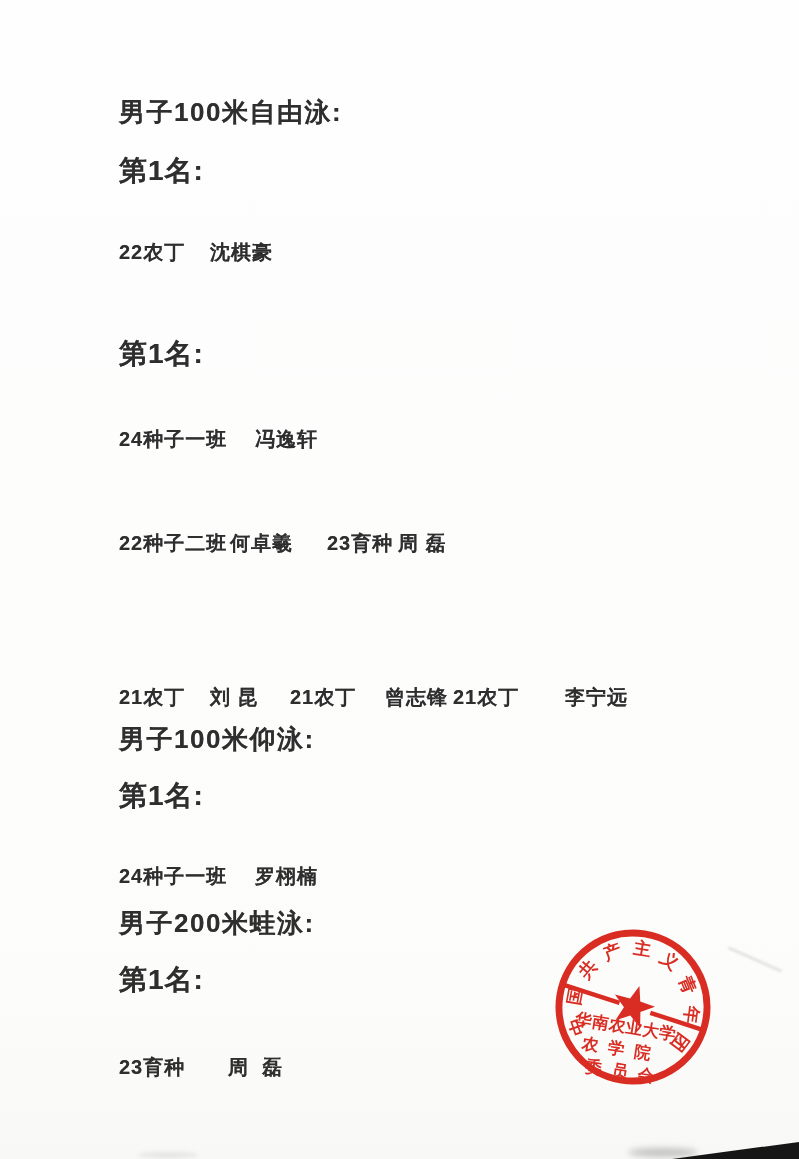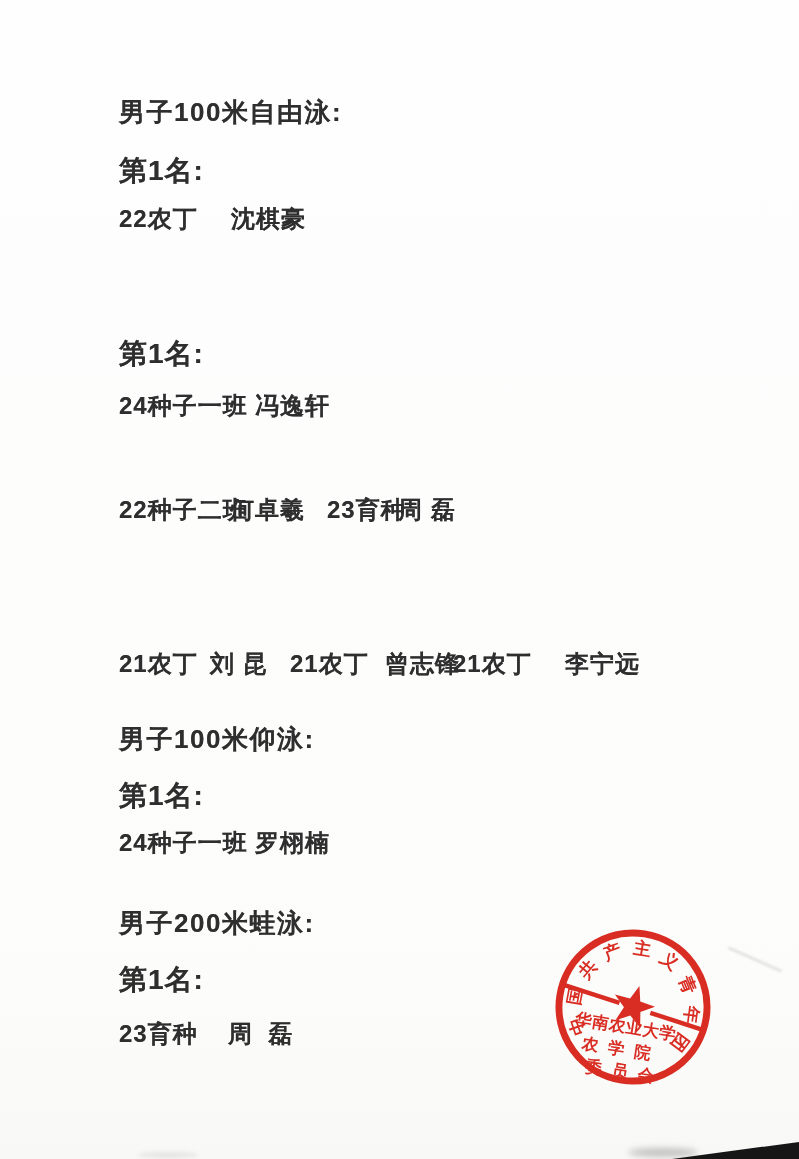--- a/index.html
+++ b/index.html
@@ -14,21 +14,21 @@
     background:linear-gradient(180deg,#fefefe 0%,#fcfcfb 85%,#f8f8f7 100%);
     padding-left:32px;
   }
   .line{
     position:absolute;left:119px;height:30px;width:660px;
     color:#2e2e2e;font-weight:bold;white-space:pre;
     text-shadow:0 0 0.6px rgba(40,40,40,0.55);
   }
   .heading{font-size:26px;letter-spacing:1.5px;}
   .rank{font-size:28px;letter-spacing:1px;}
-  .result{font-size:24px;letter-spacing:1px;}
+  .result{font-size:20px;letter-spacing:1px;margin-top:36px;}
   .seg{position:absolute;top:0;}
   
   #stamp{
     position:absolute;left:551px;top:925px;width:164px;height:164px;
     transform:rotate(9deg);
     opacity:0.96;
   }
   #stamp svg{display:block;}
   #stamp text{font-family:"Liberation Sans","DejaVu Sans",sans-serif;font-weight:bold;}
   .arc-text text{font-size:17.5px;}
@@ -59,21 +59,21 @@
 </style>
 </head>
 <body>
 
 <div id="page">
 
   <div class="line heading" style="top:95px">男子100米自由泳:</div>
   <div class="line rank" style="top:152px">第1名:</div>
   <div class="line result" style="top:203px">
     <span class="seg" style="left:0">22农丁</span>
-    <span class="seg" style="left:112px">沈棋豪</span>
+    <span class="seg" style="left:91px">沈棋豪</span>
   </div>
 
   <div class="line rank" style="top:335px">第1名:</div>
   <div class="line result" style="top:390px">
     <span class="seg" style="left:0">24种子一班</span>
     <span class="seg" style="left:136px">冯逸轩</span>
   </div>
   <div class="line result" style="top:494px">
     <span class="seg" style="left:0">22种子二班</span>
     <span class="seg" style="left:111px">何卓羲</span>

